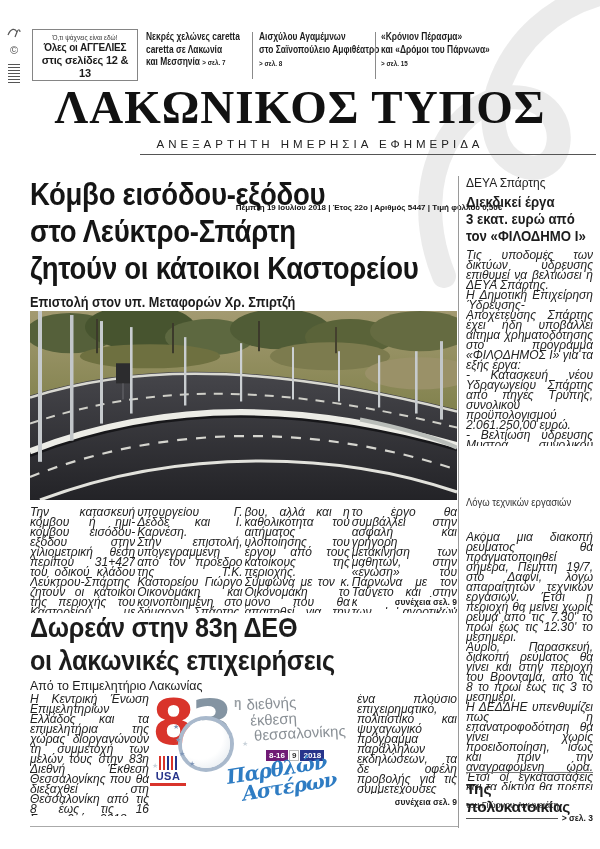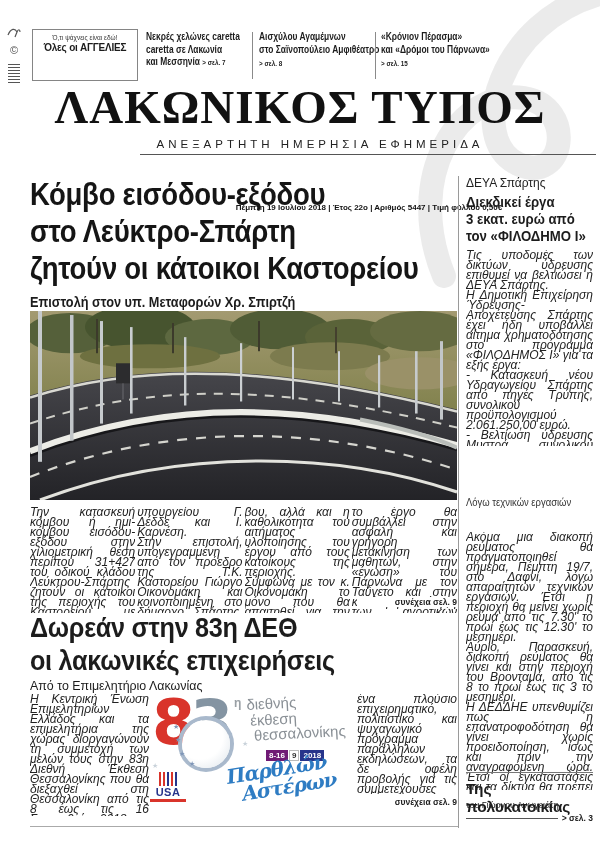--- a/index.html
+++ b/index.html
@@ -103,21 +103,21 @@
   .lw2{margin-left:3px;} .lw3{margin-left:6px;}
   .logo-dates{position:absolute;left:116px;top:58px;display:flex;gap:1px;font-size:8px;font-weight:bold;z-index:3;}
   .d1{background:#701a75;color:#fff;padding:1px 3px;}
   .d2{background:#fff;color:#333;border:1px solid #bbb;padding:0 2px;}
   .d3{background:#27348b;color:#fff;padding:1px 3px;}
   .logo-script{position:absolute;left:52px;top:68px;width:152px;text-align:center;z-index:3;
                font-family:"DejaVu Serif","Liberation Serif",serif;font-style:italic;font-weight:bold;
                color:#2e7cc3;font-size:20px;line-height:19px;transform:rotate(-9deg);letter-spacing:-1px;}
   .logo-script span{display:block;}
   .ls2{margin-left:20px;}
-  .usa-mark{position:absolute;left:0;top:80px;width:36px;text-align:center;z-index:3;}
+  .usa-mark{position:absolute;left:0;top:64px;width:36px;text-align:center;z-index:3;}
   .usa-stripes{width:18px;height:14px;margin:0 auto 1px;
      background:linear-gradient(90deg,#d9342b 0 2px,#fff 2px 4px,#d9342b 4px 6px,#fff 6px 8px,
                 #27348b 8px 10px,#fff 10px 12px,#d9342b 12px 14px,#fff 14px 16px,#27348b 16px 18px);}
   .usa-text{font-size:11px;font-weight:bold;color:#27348b;letter-spacing:.5px;line-height:11px;}
   .usa-bar{height:3px;background:#d9342b;margin-top:1px;}
 </style>
 </head>
 <body>
 
 <div class="page">
@@ -130,20 +130,21 @@
     <svg width="14" height="12" viewBox="0 0 14 12">
       <path d="M1,9 C4,2 8,2 10,6 C11,3 13,3 13,6 M10,6 L8,11" stroke="#555" stroke-width="1.2" fill="none"></path>
     </svg>
     <span class="copyright">©</span>
     <div class="barcode"></div>
   </div>
 
   <div class="ads-box">
     <div class="ads-line1">Ό,τι ψάχνεις είναι εδώ!</div>
     <div class="ads-line2">Όλες οι ΑΓΓΕΛΙΕΣ</div>
+    <div class="ads-line3">στις σελίδες 12 &amp; 13</div>
   </div>
 
   <div class="teaser" style="left:146px;"><span>Νεκρές χελώνες caretta
 caretta σε Λακωνία
 και Μεσσηνία</span> <span class="ref">&gt; σελ. 7</span></div>
   <div class="vdiv" style="left:252px;"></div>
   <div class="teaser" style="left:259px;"><span>Αισχύλου Αγαμέμνων
 στο Σαϊνοπούλειο Αμφιθέατρο</span><span class="ref ref-block">&gt; σελ. 8</span></div>
   <div class="vdiv" style="left:375px;"></div>
   <div class="teaser" style="left:381px;"><span>«Κρόνιον Πέρασμα»

